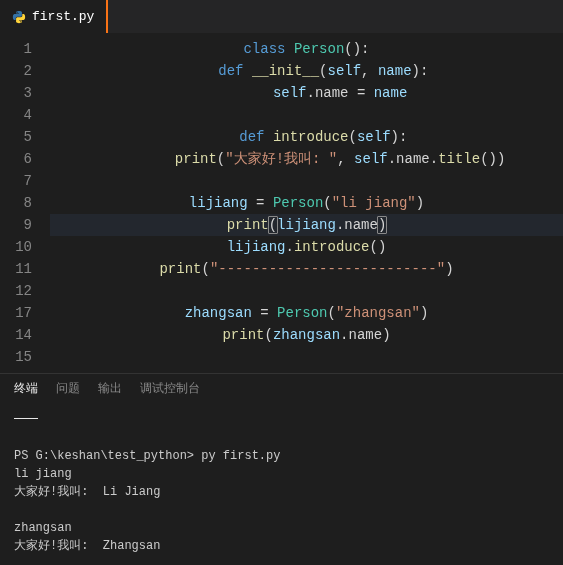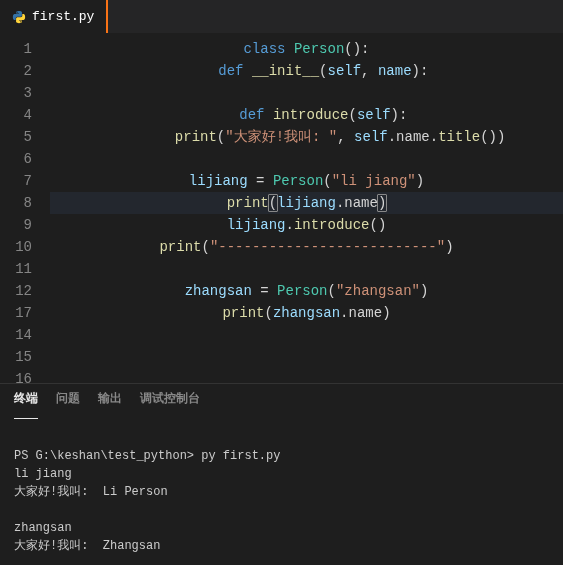--- a/index.html
+++ b/index.html
@@ -63,21 +63,21 @@
     background: #1e1e1e;
     border-top: 1px solid #333;
     font-size: 12px;
   }
   .panel-tabs {
     display: flex;
     gap: 18px;
     padding: 6px 14px 4px;
     color: #888;
   }
-  .panel-tab { cursor: pointer; padding-bottom: 11px; font-weight: bold; }
+  .panel-tab { cursor: pointer; padding-bottom: 21px; }
   .panel-tab.active { color: #e7e7e7; border-bottom: 1px solid #e7e7e7; }
   .terminal {
     padding: 6px 14px 10px;
     color: #cccccc;
     line-height: 18px;
     font-family: Consolas, "Courier New", monospace;
     white-space: pre;
   }
   .term-path { color: #cccccc; }
 </style>
@@ -111,20 +111,21 @@
     <div class="ln">11</div>
     <div class="ln">12</div>
     <div class="ln">17</div>
     <div class="ln">14</div>
     <div class="ln">15</div>
     <div class="ln">16</div>
   </div>
   <div class="code">
     <div class="line"><span class="kw">class</span> <span class="cls">Person</span><span class="punc">():</span></div>
     <div class="line">    <span class="kw">def</span> <span class="fn">__init__</span><span class="punc">(</span><span class="self">self</span><span class="punc">, </span><span class="var">name</span><span class="punc">):</span></div>
+    <div class="line">        <span class="self">self</span><span class="punc">.name = </span><span class="var">name</span></div>
     <div class="line"></div>
     <div class="line">    <span class="kw">def</span> <span class="fn">introduce</span><span class="punc">(</span><span class="self">self</span><span class="punc">):</span></div>
     <div class="line">        <span class="fn">print</span><span class="punc">(</span><span class="str">"大家好!我叫: "</span><span class="punc">, </span><span class="self">self</span><span class="punc">.name.</span><span class="fn">title</span><span class="punc">())</span></div>
     <div class="line"></div>
     <div class="line"><span class="var">lijiang</span><span class="op"> = </span><span class="cls">Person</span><span class="punc">(</span><span class="str">"li jiang"</span><span class="punc">)</span></div>
     <div class="line hl-line"><span class="fn">print</span><span class="punc paren-match">(</span><span class="var">lijiang</span><span class="punc">.name</span><span class="punc paren-match">)</span></div>
     <div class="line"><span class="var">lijiang</span><span class="punc">.</span><span class="fn">introduce</span><span class="punc">()</span></div>
     <div class="line"><span class="fn">print</span><span class="punc">(</span><span class="str">"--------------------------"</span><span class="punc">)</span></div>
     <div class="line"></div>
     <div class="line"><span class="var">zhangsan</span><span class="op"> = </span><span class="cls">Person</span><span class="punc">(</span><span class="str">"zhangsan"</span><span class="punc">)</span></div>
@@ -136,18 +137,18 @@
 <div class="panel">
   <div class="panel-tabs">
     <span class="panel-tab active">终端</span>
     <span class="panel-tab">问题</span>
     <span class="panel-tab">输出</span>
     <span class="panel-tab">调试控制台</span>
   </div>
   <div class="terminal">
 <span><span class="term-path">PS G:\keshan\test_python&gt; </span><span>py first.py</span></span>
 <span>li jiang</span>
-<span>大家好!我叫:  Li Person</span>
+<span>大家好!我叫:  Li Jiang</span>
 <span></span>
 <span>zhangsan</span>
 <span>大家好!我叫:  Zhangsan</span>
 </div>
 </div>
 
 </body></html>

